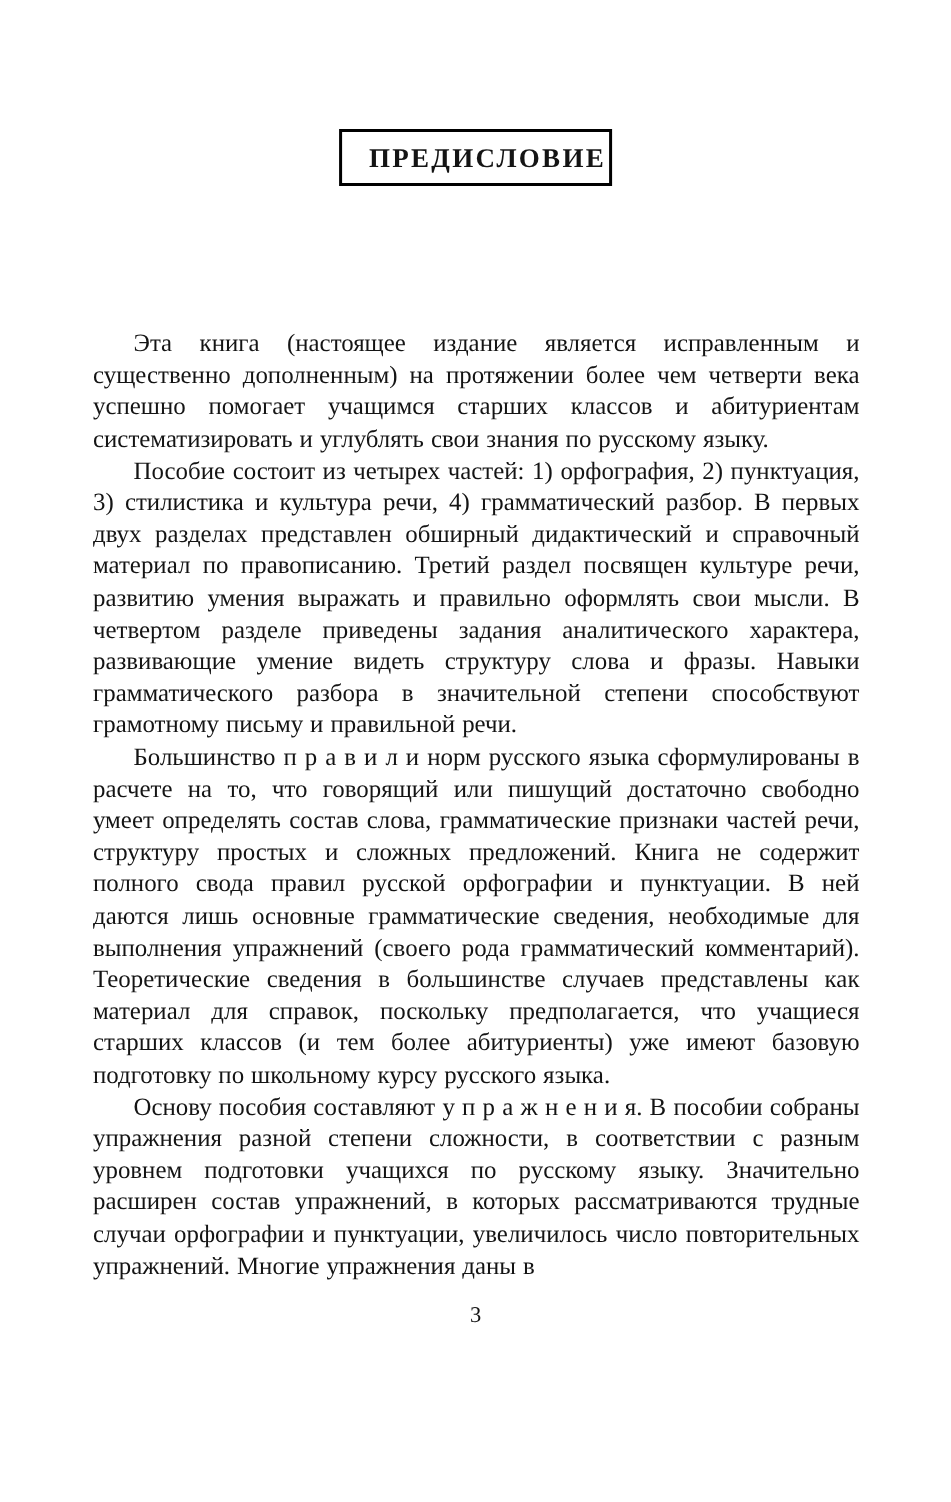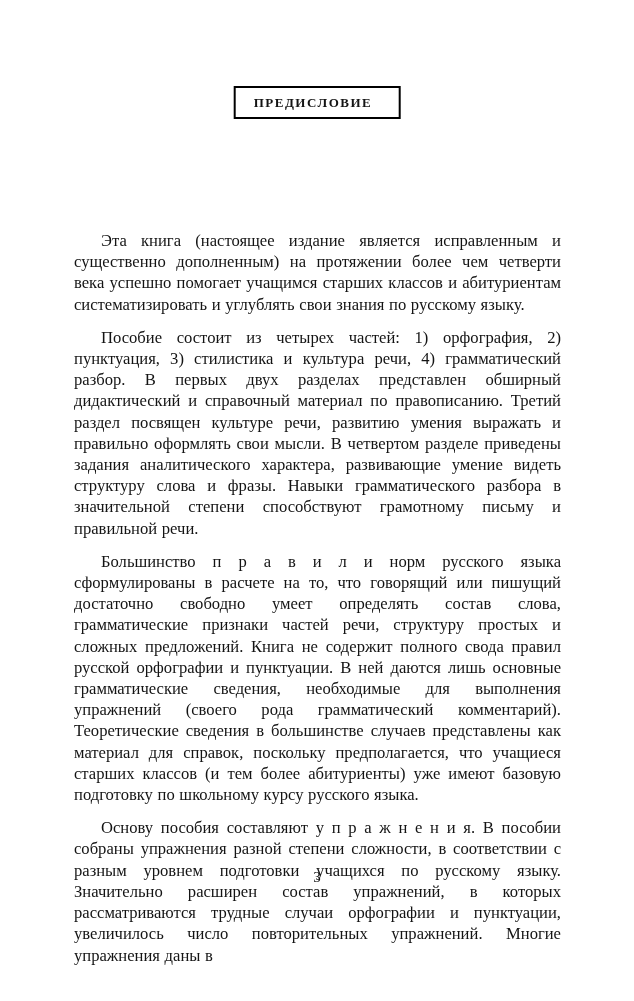--- a/index.html
+++ b/index.html
@@ -15,37 +15,37 @@
     font-family: "Liberation Serif", serif;
     color: #141414;
     overflow: hidden;
   }
   .title-box {
     position: absolute;
     top: 86px;
     left: 50%;
     transform: translateX(-50%);
     border: 2px solid #000000;
-    padding: 7px 26px 6px 18px;
-    font-size: 13px;
+    padding: 7px 2px 6px 18px;
+    font-size: 18px;
     font-weight: bold;
     letter-spacing: 1.5px;
     white-space: nowrap;
   }
   .body-text {
     position: absolute;
     top: 218px;
     left: 62px;
     width: 511px;
     font-size: 16.6px;
     line-height: 21.2px;
     text-align: justify;
   }
   .body-text p {
-    margin: 12px;
+    margin: 0;
     padding: 0;
     text-indent: 27px;
     word-spacing: 0.5px;
   }
   .page-number {
     position: absolute;
     top: 869px;
     left: 0;
     width: 100%;
     text-align: center;

